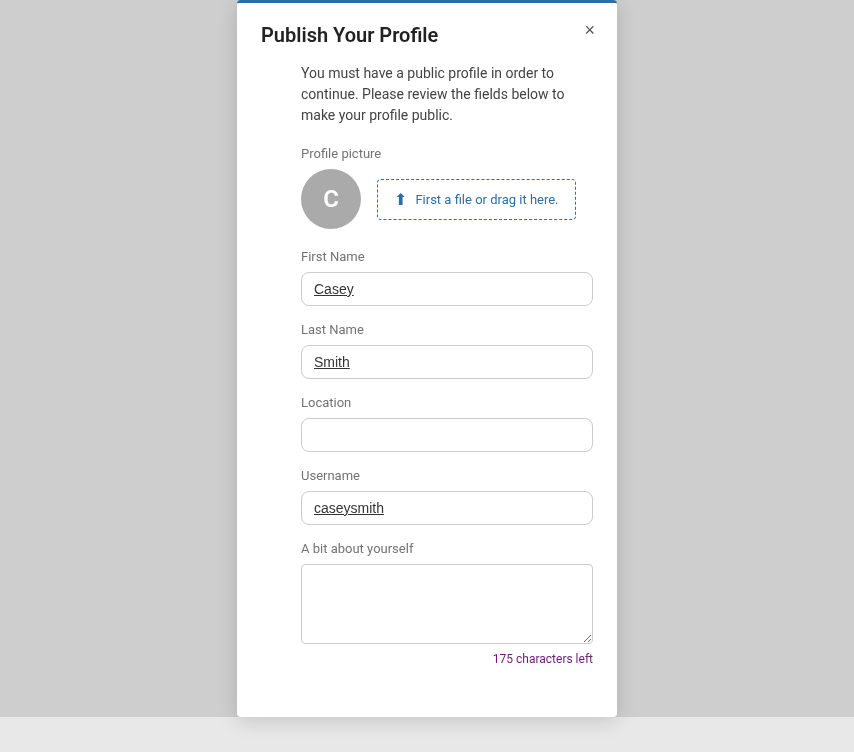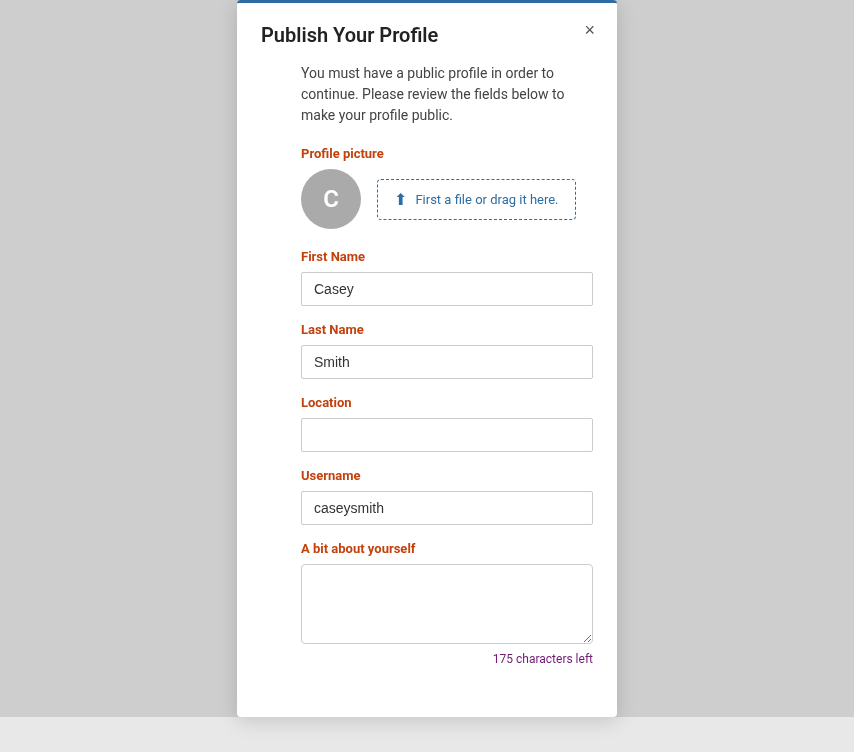--- a/index.html
+++ b/index.html
@@ -72,22 +72,22 @@
 
     .description {
       font-size: 14px;
       color: #444;
       line-height: 1.5;
       margin-bottom: 20px;
     }
 
     .field-label {
       font-size: 13px;
-      font-weight: 700;
-      color: #c2410c;
+      font-weight: 400;
+      color: #737373;
       margin-bottom: 8px;
       display: block;
     }
 
     .form-field {
       margin-bottom: 16px;
     }
 
     .profile-picture-section {
       margin-bottom: 20px;
@@ -126,24 +126,25 @@
     }
 
     .upload-icon {
       font-size: 16px;
     }
 
     .text-input {
       width: 100%;
       padding: 8px 12px;
       border: 1px solid #ccc;
-      border-radius: 2px;
+      border-radius: 8px;
       font-size: 14px;
       color: #333;
       outline: none;
+      text-decoration: underline;
     }
 
     .textarea-input {
       width: 100%;
       padding: 8px 12px;
       border: 1px solid #ccc;
       border-radius: 4px;
       font-size: 14px;
       color: #333;
       outline: none;

